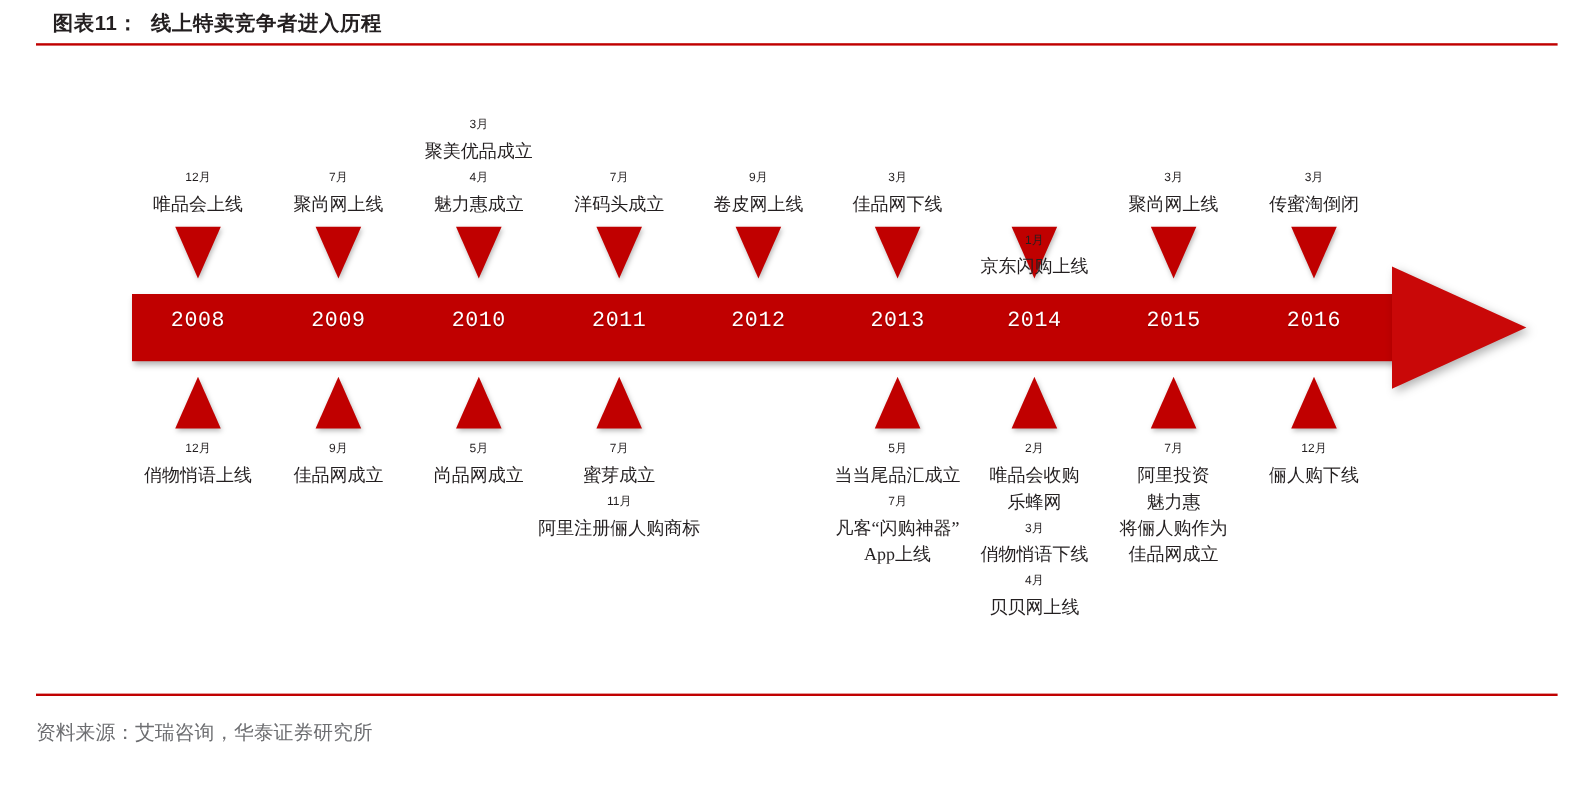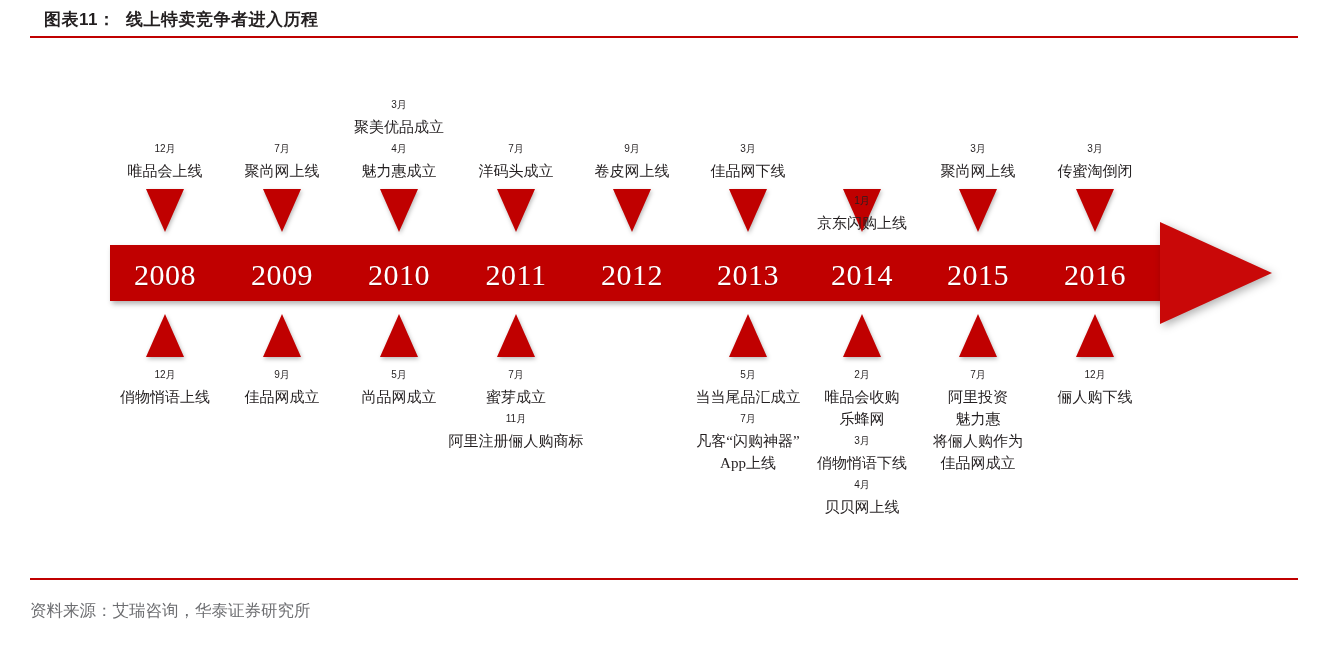--- a/index.html
+++ b/index.html
@@ -66,22 +66,22 @@
     border-bottom: 51px solid transparent;
     border-left: 112px solid #c90808;
     filter: drop-shadow(3px 3px 4px rgba(0,0,0,0.30));
   }
 
   .year-label {
     position: absolute;
     top: 218px;
     transform: translateX(-50%);
     color: #ffffff;
-    font-family: Liberation Serif, serif;
-    font-size: 30px;
+    font-family: Liberation Mono, monospace;
+    font-size: 18px;
     font-weight: normal;
     letter-spacing: 0.5px;
     white-space: nowrap;
     text-shadow: 0 1px 1px rgba(0,0,0,0.25);
   }
 
   
   .marker-down {
     position: absolute;
     transform: translateX(-50%);

